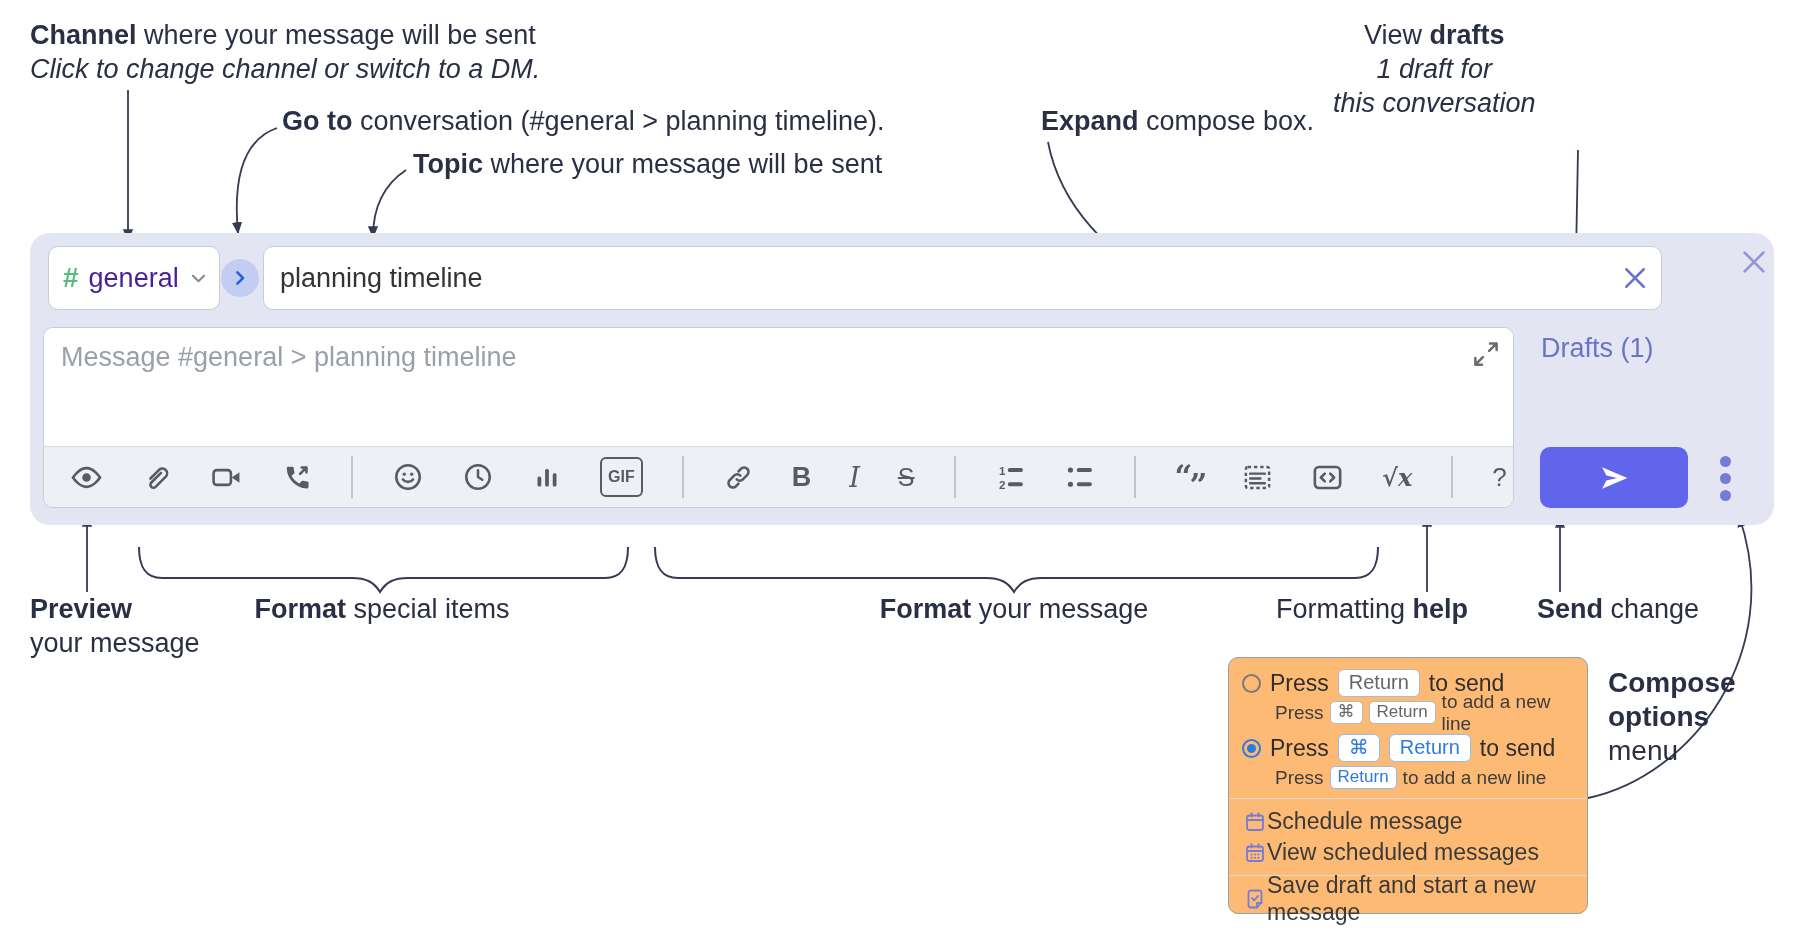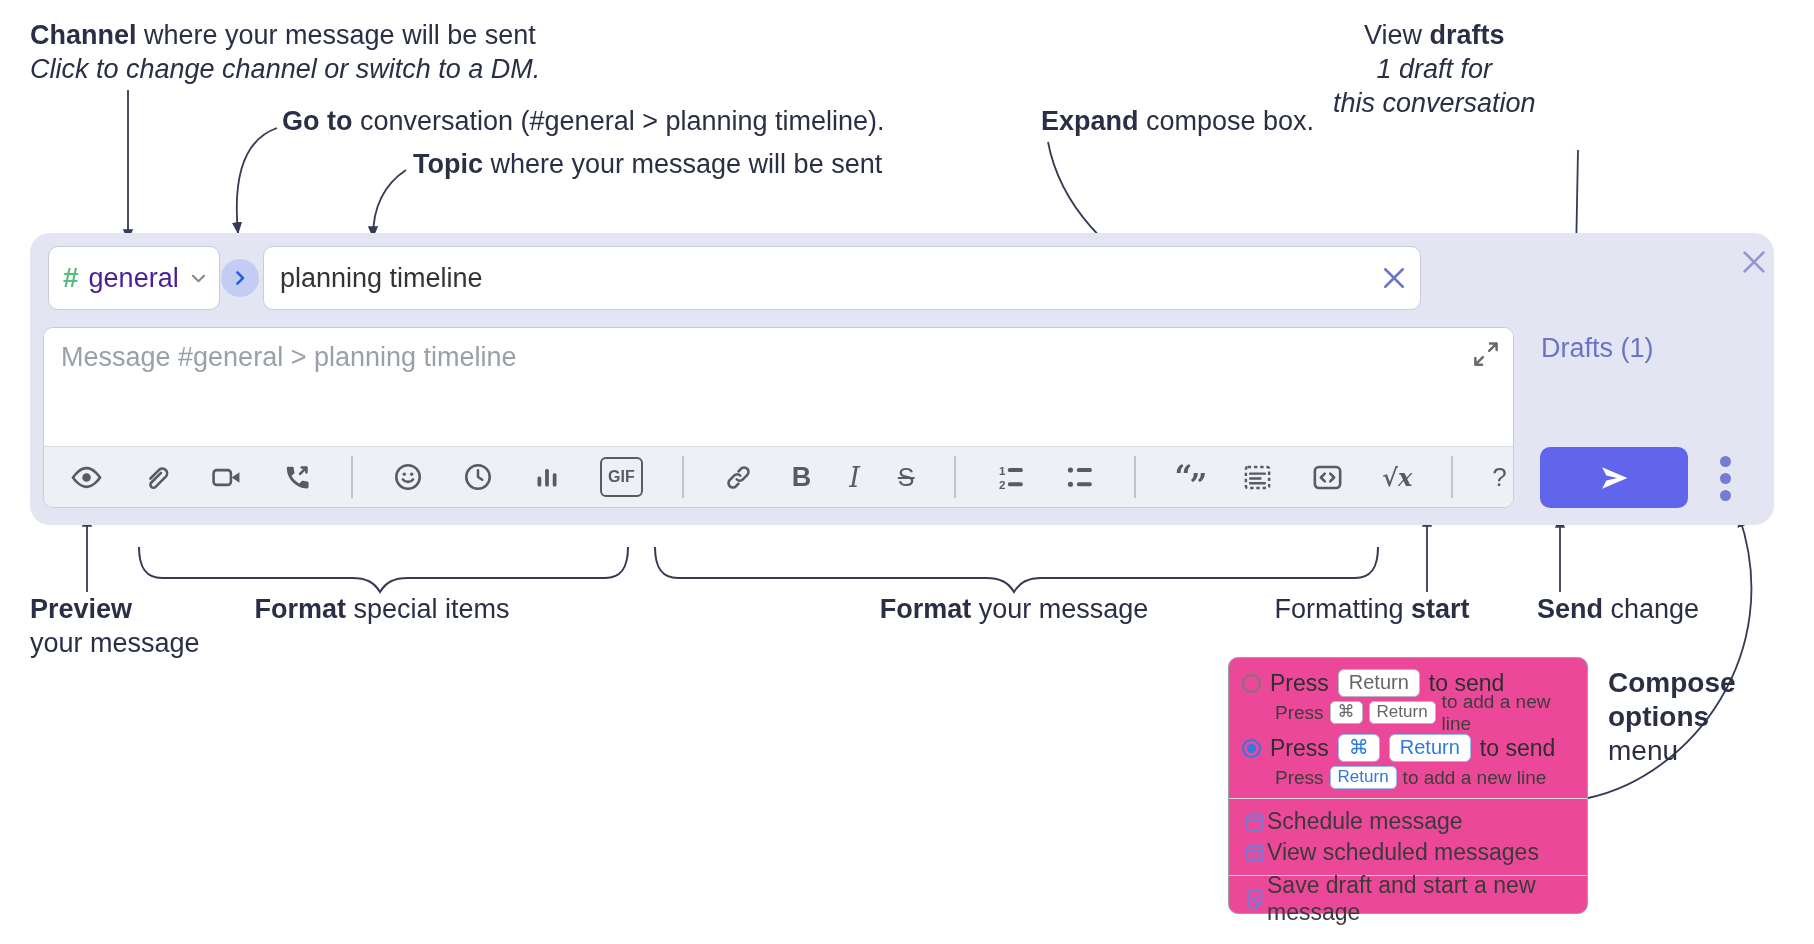--- a/index.html
+++ b/index.html
@@ -23,21 +23,21 @@
 
   .chan-sel { position:absolute; left:18px; top:13px; width:172px; height:64px;
               display:flex; align-items:center; gap:10px; padding:0 14px; cursor:pointer; }
   .hash { color:#58ba7d; font-weight:700; font-size:28px; }
   .chan-name { color:#4c1d95; font-size:27px; }
   .chan-chev { margin-left:auto; display:flex; }
 
   .goto-btn { position:absolute; left:191px; top:26px; width:38px; height:38px; border-radius:50%;
               background:#c3ccf3; border:none; display:flex; align-items:center; justify-content:center; cursor:pointer; padding:0; }
 
-  .topic-wrap { position:absolute; left:233px; top:13px; width:1158px; height:64px; }
+  .topic-wrap { position:absolute; left:233px; top:13px; width:1399px; height:64px; }
   .topic-input { width:100%; height:100%; background:#fff; border:1px solid #c9cbd7; border-radius:10px;
                  font-family:"Liberation Sans", sans-serif; font-size:27px; color:#333; padding:0 60px 0 16px; outline:none; }
   .topic-clear { position:absolute; right:12px; top:17px; width:30px; height:30px; background:none; border:none; padding:0; cursor:pointer; }
 
   .panel-close { position:absolute; left:1708px; top:13px; width:32px; height:32px; background:none; border:none; padding:0; cursor:pointer; }
 
   .msg-box { position:absolute; left:13px; top:94px; width:1471px; height:181px; padding:0; overflow:hidden; }
   .msg-input { display:block; width:100%; height:118px; border:none; outline:none; resize:none; background:#fff;
                font-family:"Liberation Sans", sans-serif; font-size:27px; color:#3a3a3a; padding:14px 54px 0 17px; }
   .msg-input::placeholder { color:#9aa0a8; opacity:1; }
@@ -60,21 +60,21 @@
   .tb-help { font-size:26px; font-weight:500; color:#595b60; }
 
   .drafts-link { position:absolute; left:1511px; top:100px; font-size:27px; color:#6b74c4; cursor:pointer; background:none; border:none; padding:0; font-family:"Liberation Sans", sans-serif; }
   .send-btn { position:absolute; left:1510px; top:214px; width:148px; height:61px; background:#6065ec; border:none; border-radius:10px;
               display:flex; align-items:center; justify-content:center; cursor:pointer; }
   .dots-btn { position:absolute; left:1683px; top:218px; width:24px; height:54px; background:none; border:none; padding:0; cursor:pointer;
               display:flex; flex-direction:column; align-items:center; justify-content:center; gap:6px; }
   .dot { width:11px; height:11px; border-radius:50%; background:#767bd6; }
 
   
-  .popup { position:absolute; left:1228px; top:657px; width:360px; height:257px; background:#ec4899;
+  .popup { position:absolute; left:1228px; top:657px; width:360px; height:257px; background:#fdba74;
            border:1.5px solid #9aa0a4; border-radius:10px; padding:9px 0 0 0; }
   .popt { display:flex; align-items:center; gap:9px; padding:0 12px 0 13px; height:32px; font-size:23px; color:#2e2e2e; cursor:pointer; }
   .psub { padding:0 12px 0 46px; height:27px; display:flex; align-items:center; gap:6px; font-size:19px; color:#3d3d3d; }
   .radio { width:19px; height:19px; border:2px solid #787878; border-radius:50%; position:relative; flex:none; }
   .radio.sel { border-color:#2f7ade; }
   .radio.sel::after { content:""; position:absolute; left:3px; top:3px; width:9px; height:9px; border-radius:50%; background:#2f7ade; }
   kbd { font-family:"Liberation Sans", sans-serif; border:1.5px solid #b6b9bd; border-radius:6px; background:#fff;
         color:#666; font-size:20px; padding:1px 10px 2px; line-height:1.15; }
   kbd.sm { font-size:17px; padding:0 7px 1px; border-radius:5px; }
   kbd.blue { color:#2f7ade; border-color:#93bdee; }
@@ -330,21 +330,21 @@
     <div><b>Preview</b></div>
     <div>your message</div>
   </div>
   <div class="ann center" style="left:230px; top:592px; width:304px;">
     <b>Format</b><span> special items</span>
   </div>
   <div class="ann center" style="left:860px; top:592px; width:308px;">
     <b>Format</b><span> your message</span>
   </div>
   <div class="ann center" style="left:1222px; top:592px; width:300px;">
-    <span>Formatting </span><b>start</b>
+    <span>Formatting </span><b>help</b>
   </div>
   <div class="ann center" style="left:1468px; top:592px; width:300px;">
     <b>Send</b><span> change</span>
   </div>
   <div class="ann" style="left:1608px; top:666px; font-size:28px;">
     <div><b>Compose</b></div>
     <div><b>options</b></div>
     <div>menu</div>
   </div>
 

